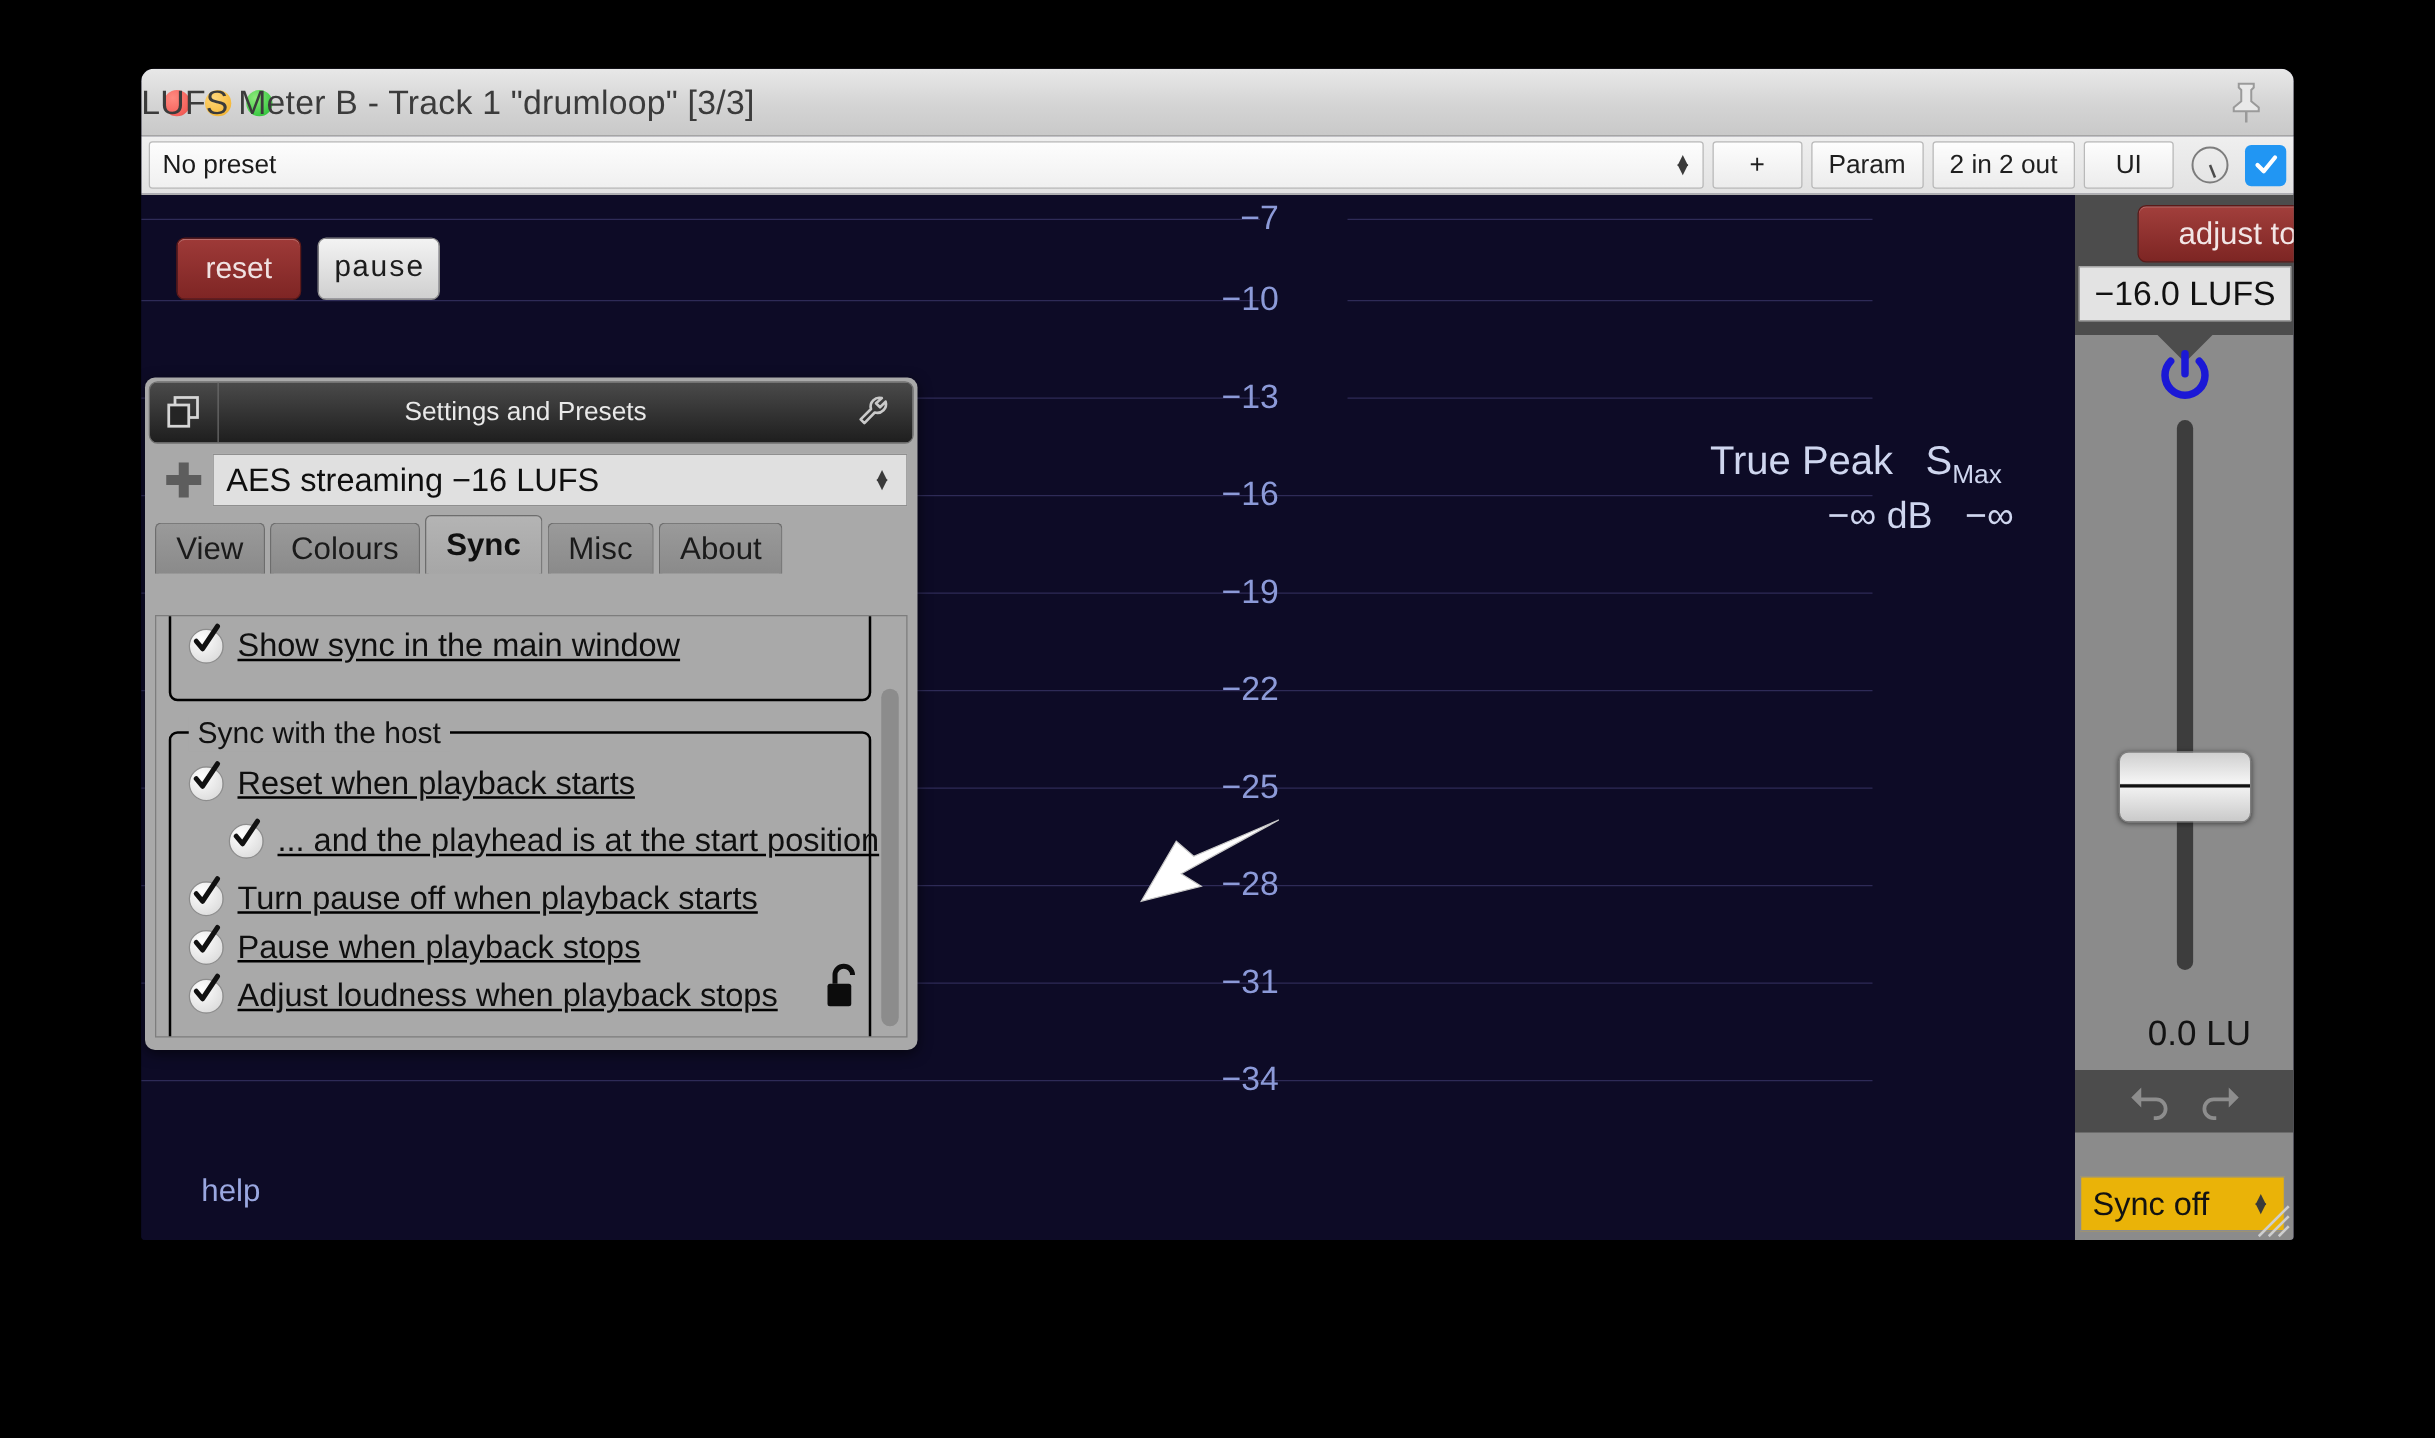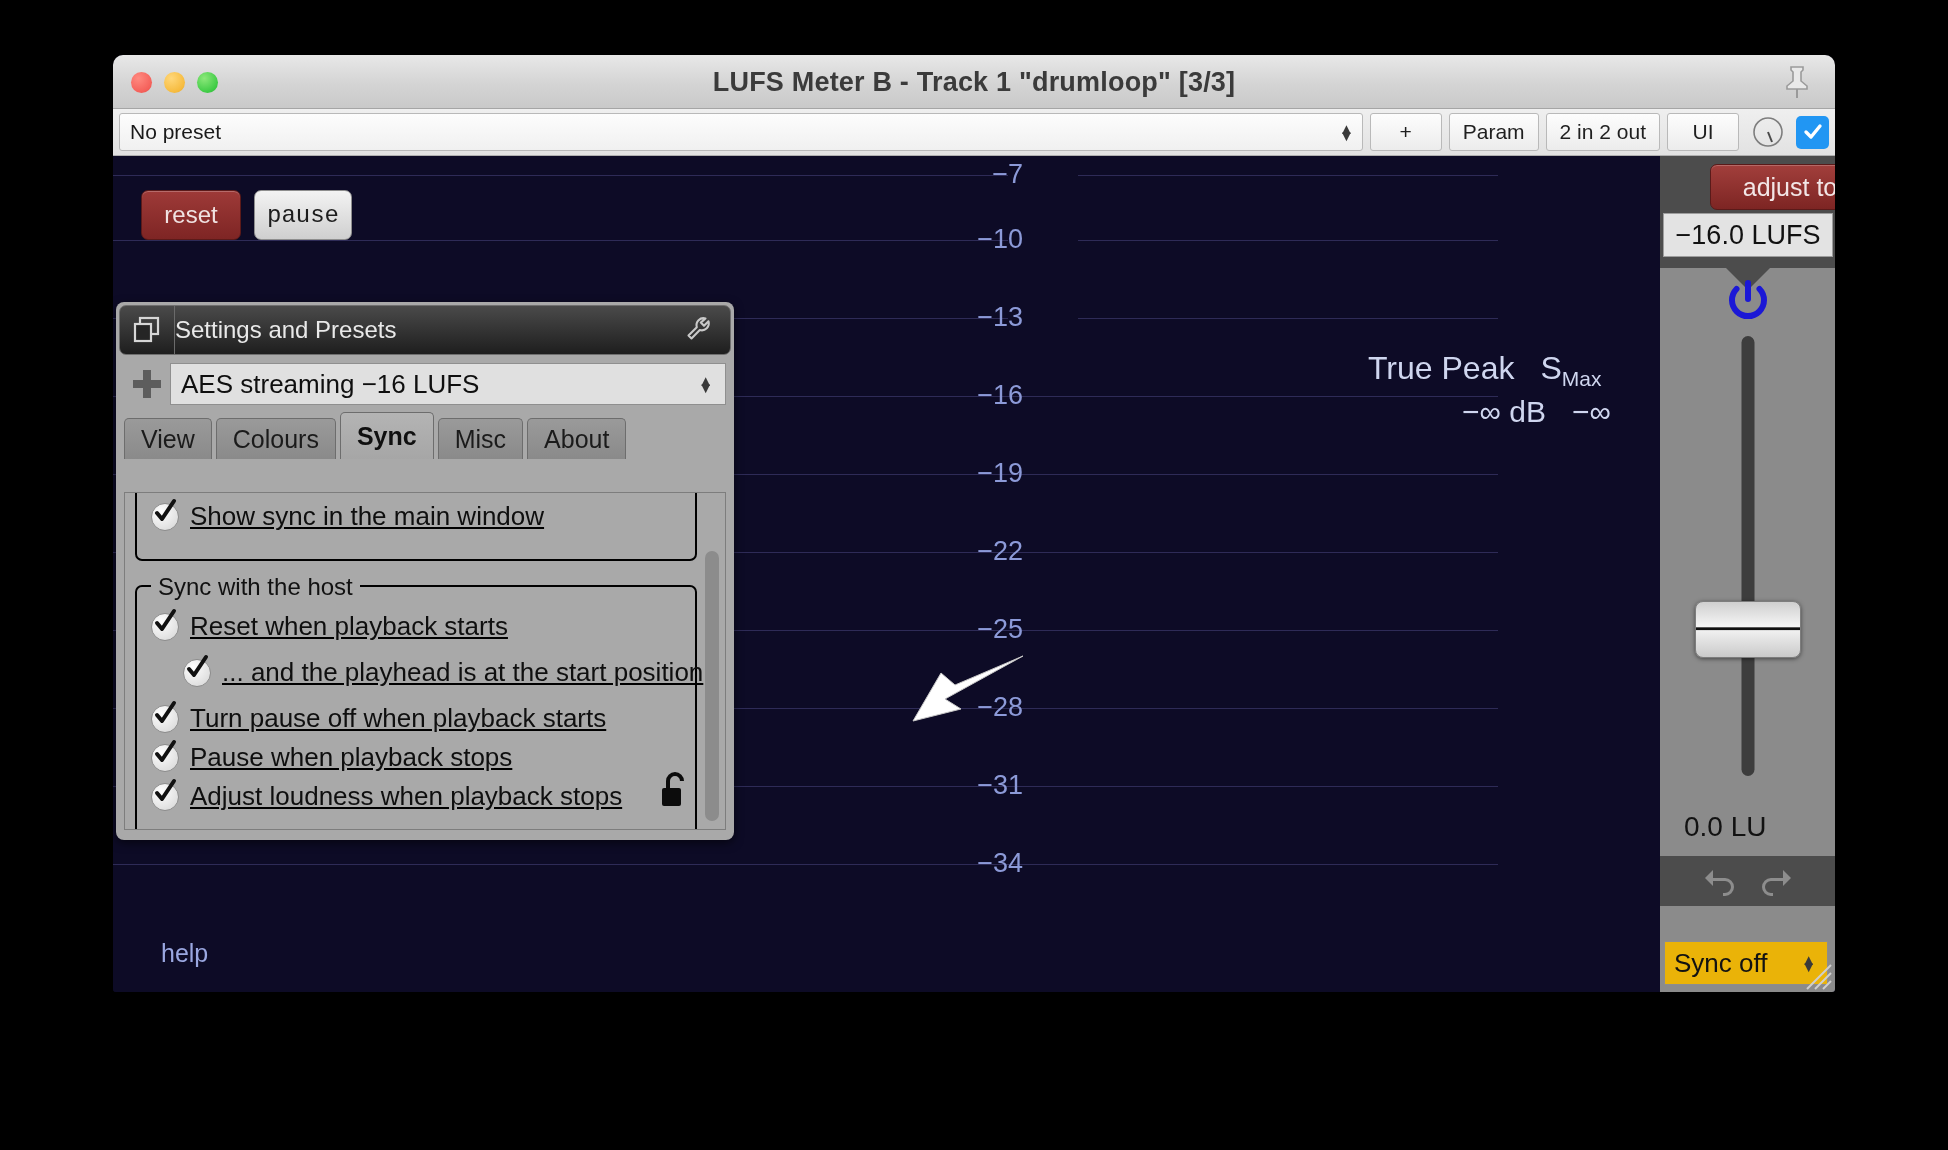--- a/index.html
+++ b/index.html
@@ -26,23 +26,22 @@
     position: relative; height: 53px;
     background: linear-gradient(to bottom, #e8e8e8 0%, #d4d4d4 55%, #c9c9c9 100%);
     border-bottom: 1px solid #a5a5a5;
   }
   .traffic { position: absolute; top: 17px; width: 21px; height: 21px; border-radius: 50%; }
   .traffic.red    { left: 18px;  background: radial-gradient(circle at 35% 30%, #ff8a80, #f4605a 70%, #d94c47); }
   .traffic.yellow { left: 51px;  background: radial-gradient(circle at 35% 30%, #ffd77a, #f6bb3e 70%, #dda230); }
   .traffic.green  { left: 84px;  background: radial-gradient(circle at 35% 30%, #8ce87a, #3ecb45 70%, #2fae38); }
   #titletext {
     position: absolute; left: 0; right: 0; top: 12px;
-    text-align: center; font-size: 27px; color: #3b3b3b;
+    font-size: 27px; color: #3b3b3b;
     letter-spacing: .2px;
-    font-weight: bold;
   }
   #pin-icon { position: absolute; right: 20px; top: 8px; width: 36px; height: 38px; }
 
   
   #toolbar {
     position: relative; height: 47px;
     background: linear-gradient(to bottom, #efefef, #e2e2e2);
     border-bottom: 1px solid #b0b0b0;
     display: flex; align-items: stretch; padding: 4px 6px; box-sizing: border-box;
   }
@@ -121,21 +120,21 @@
     width: 0; height: 0; border-left: 22px solid transparent; border-right: 22px solid transparent;
     border-top: 22px solid #4c4c4c; }
   #power-icon { position: absolute; left: 50%; transform: translateX(-50%); top: 118px; }
   #slider-area { position: absolute; left: 0; top: 170px; width: 175px; height: 470px; }
   #slider-track { position: absolute; left: 50%; transform: translateX(-50%); top: 10px;
     width: 13px; height: 440px; background: #3d3d3d; border-radius: 7px; }
   #slider-thumb { position: absolute; left: 50%; transform: translateX(-50%); top: 275px;
     width: 104px; height: 55px; border-radius: 8px;
     background: linear-gradient(to bottom, #cfcfcf 0%, #f6f6f6 45%, #111 47%, #111 50%, #f0f0f0 52%, #cacaca 100%);
     border: 1px solid #7d7d7d; box-shadow: 0 1px 4px rgba(0,0,0,.5); }
-  #lu-value { position: absolute; left: 0; right: 0; top: 655px; text-align: left;
+  #lu-value { position: absolute; left: 0; right: 0; top: 655px; text-align: center;
     font-size: 28px; color: #121212; padding-left: 24px; }
   #undoredo { position: absolute; left: 0; right: 0; top: 700px; height: 50px;
     background: #4c4c4c; display: flex; align-items: center; justify-content: center; gap: 14px; }
   #sync-select { position: absolute; left: 4px; top: 752px; width: 164px; height: 44px;
     background: #eab308; border: 1px solid #8d8d8d;
     display: flex; align-items: center; padding-left: 9px; box-sizing: border-box;
     font-size: 26px; color: #121212; margin-top: 33px; }
   #sync-select .stepper-arrows { right: 11px; }
   #resize-grip { position: absolute; right: 2px; bottom: 2px; width: 34px; height: 34px; }
 
@@ -150,21 +149,21 @@
     box-shadow: 0 3px 10px rgba(0,0,0,.55);
   }
   #settings-titlebar {
     position: relative; height: 48px; margin: 3px 3px 0 3px;
     background: linear-gradient(to bottom, #4a4a4a, #1e1e1e);
     border: 1px solid #6f6f6f; border-radius: 7px;
     display: flex; align-items: center;
   }
   #win-icon-btn { width: 54px; height: 100%; display:flex; align-items:center; justify-content:center;
      border-right: 1px solid #6b6b6b; }
-  #settings-title { flex: 1; text-align: left; color: #e9e9e9; font-size: 24px; padding-right: 12px;}
+  #settings-title { flex: 1; text-align: center; color: #e9e9e9; font-size: 21px; padding-right: 12px;}
   #wrench-btn { width: 44px; display:flex; align-items:center; justify-content:center; padding-right: 8px;}
 
   #preset-row { position: relative; height: 46px; margin: 6px 8px 0 8px; display: flex; align-items: center; justify-content: center; }
   #plus-icon { width: 46px; display:flex; align-items:center; justify-content:center; }
   #preset-select {
     flex: 1; height: 42px; position: relative;
     background: #e0e0e0; border: 1px solid #8f8f8f;
     display: flex; align-items: center; padding-left: 10px; box-sizing: border-box;
     font-size: 26px; color: #0f0f0f;
   }

